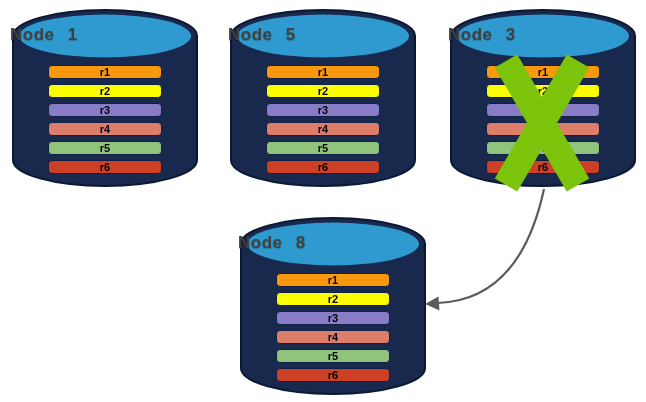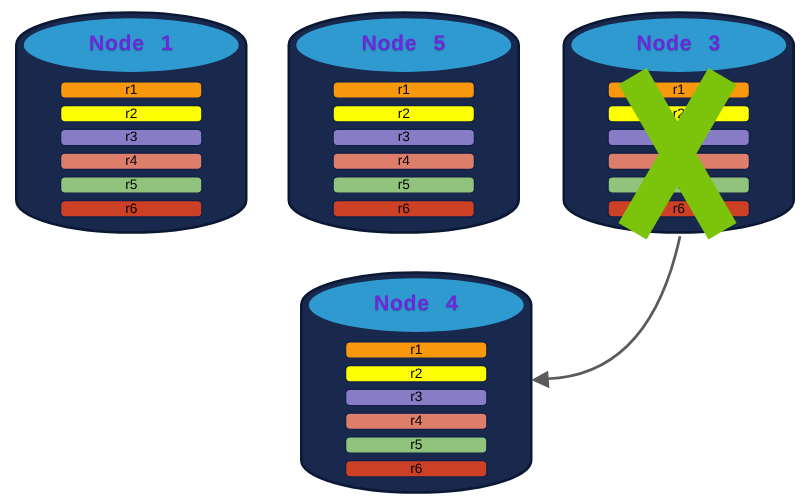--- a/index.html
+++ b/index.html
@@ -4,29 +4,29 @@
 <style>
   html,body{margin:0;padding:0;background:#fff;}
   .canvas{
     position:relative;width:646px;height:402px;overflow:hidden;
     font-family:"Liberation Sans",sans-serif;
   }
   .node{position:absolute;width:190px;height:184px;}
   .cyl{position:absolute;left:0;top:0;display:block;}
   .node-label{
     position:absolute;left:0;top:12px;width:100%;height:30px;
-    text-align:center;color:#6d28d9;font-size:17px;font-weight:bold;
+    color:#404040;font-size:17px;font-weight:bold;
     letter-spacing:.5px;word-spacing:8px;line-height:30px;
     text-shadow:0 1px 1px rgba(0,0,0,.25);
   }
   .rows{position:absolute;left:38px;top:57px;width:114px;}
   .row{
     height:14px;margin-bottom:5px;box-sizing:border-box;
     border:1px solid #101f45;border-radius:4px;
-    font-size:11px;font-weight:normal;line-height:12px;
+    font-size:11px;font-weight:bold;line-height:12px;
     text-align:center;color:#000;
   }
   .x-mark{position:absolute;left:44px;top:45px;z-index:5;display:block;}
   .arrow-layer{position:absolute;left:0;top:0;z-index:6;pointer-events:none;}
 </style>
 </head>
 <body>
 
 <div class="canvas" style="background: rgb(255, 255, 255);">
 
@@ -80,21 +80,21 @@
       <line x1="14" y1="8" x2="86" y2="132" stroke-width="26" stroke="#7CC30B"></line>
       <line x1="86" y1="8" x2="14" y2="132" stroke-width="26" stroke="#7CC30B"></line>
     </svg>
   </div>
 
   <div class="node" style="left:238px;top:216px;">
     <svg class="cyl" width="190" height="184" viewBox="0 0 190 184">
       <path d="M3,28 A92,26 0 0 1 187,28 L187,152 A92,26 0 0 1 3,152 Z" stroke-width="2" fill="#19294E" stroke="#0B1834"></path>
       <ellipse cx="95" cy="28" rx="86" ry="21.5" fill="#2E9AD0"></ellipse>
     </svg>
-    <div class="node-label">Node 4</div>
+    <div class="node-label">Node 8</div>
     <div class="rows">
       <div class="row" style="background: rgb(248, 153, 13);">r1</div>
       <div class="row" style="background: rgb(253, 254, 2);">r2</div>
       <div class="row" style="background: rgb(135, 124, 197);">r3</div>
       <div class="row" style="background: rgb(221, 126, 107);">r4</div>
       <div class="row" style="background: rgb(144, 196, 125);">r5</div>
       <div class="row" style="background: rgb(204, 65, 37);">r6</div>
     </div>
   </div>
 

